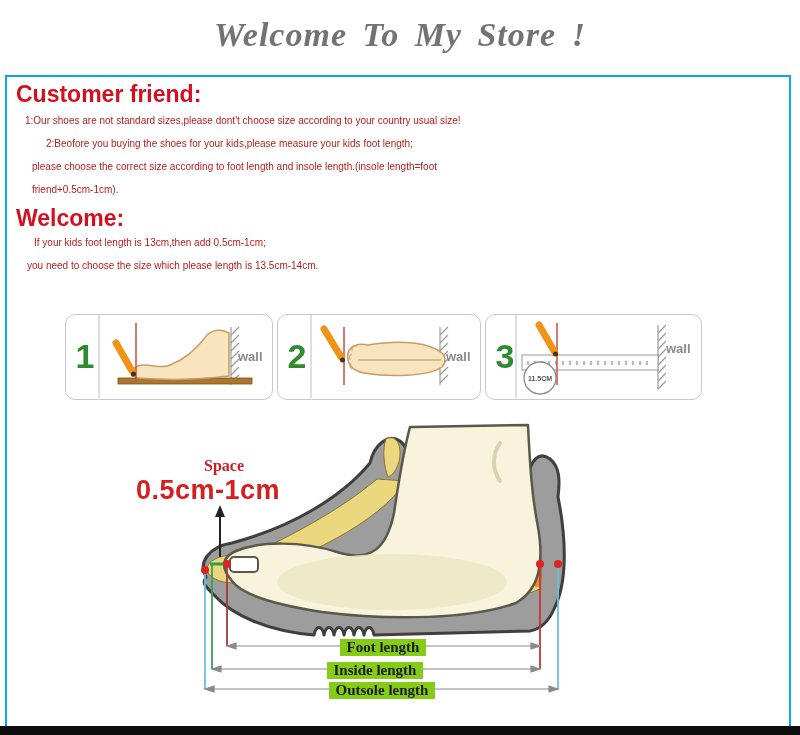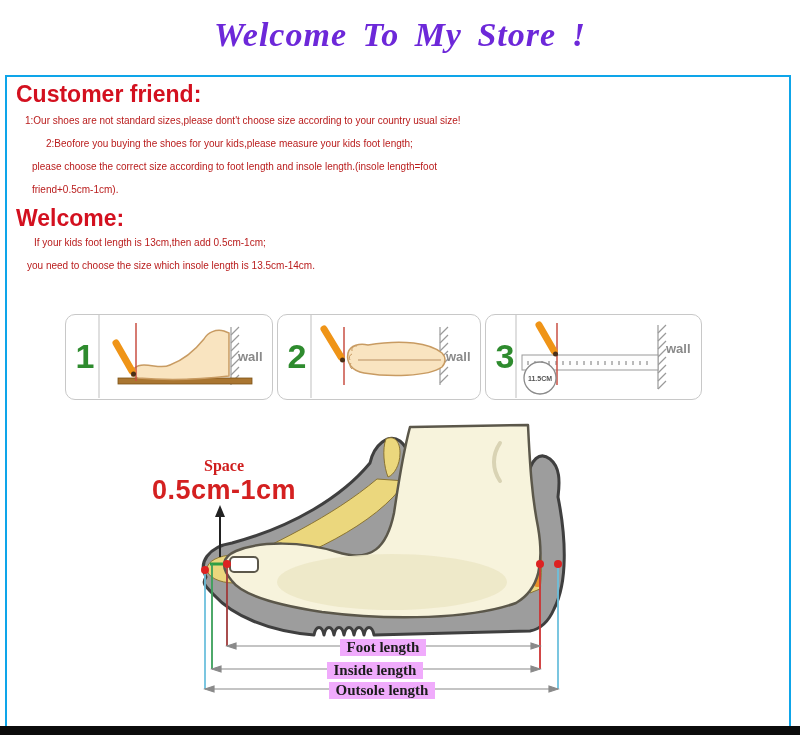--- a/index.html
+++ b/index.html
@@ -1,20 +1,20 @@
 <!DOCTYPE html>
 <html><head>
 <meta charset="utf-8">
 <style>
   html,body{margin:0;padding:0;background:#fff;}
   .page{position:relative;width:800px;height:735px;background:#ffffff;overflow:hidden;
         font-family:"Liberation Sans",sans-serif;}
   .page-title{position:absolute;left:0;top:16px;width:800px;margin:0;text-align:center;
         font-family:"Liberation Serif",serif;font-style:italic;font-weight:bold;
-        font-size:34px;letter-spacing:1px;word-spacing:6px;color:#6d28d9;}
+        font-size:34px;letter-spacing:1px;word-spacing:6px;color:#737373;}
   .info-box{position:absolute;left:5px;top:75px;width:786px;height:660px;
         border:2px solid #0ea5e9;background:#fff;box-sizing:border-box;}
   .red-heading{position:absolute;font-weight:bold;font-size:23px;color:#d3101f;}
   .h1pos{left:9px;top:4px;}
   .h2pos{left:9px;top:128px;}
   .body-line{position:absolute;font-size:10px;color:#b91c1c;white-space:nowrap;text-align:center;}
   .l1{left:18px;top:38px;}
   .l2{left:18px;top:61px;margin-left:21px;}
   .l3{left:25px;top:84px;}
   .l4{left:25px;top:107px;}
@@ -29,24 +29,24 @@
   .step-num{position:absolute;left:7px;top:22px;width:24px;text-align:center;
         font-size:34px;font-weight:bold;color:#2e8b2e;}
   .wall-label{position:absolute;font-size:13px;font-weight:bold;color:#8a8a8a;}
   .w1{left:172px;top:34px;}
   .w2{left:168px;top:34px;}
   .w3{left:180px;top:26px;}
   .diagram{position:absolute;left:135px;top:340px;width:460px;height:290px;}
   .diagram svg{position:absolute;left:0;top:0;}
   .space-label{position:absolute;left:22px;top:40px;width:120px;text-align:center;
         font-family:"Liberation Serif",serif;font-weight:bold;font-size:16px;color:#cf1d1d;}
-  .space-value{position:absolute;left:-6px;top:60px;width:176px;text-align:center;
+  .space-value{position:absolute;left:-6px;top:60px;width:176px;text-align:left;
         font-weight:bold;font-size:27px;line-height:1;color:#d42020;letter-spacing:.5px;}
   .mlabel{position:absolute;width:170px;text-align:center;}
-  .mlabel span{display:inline-block;background:#f0abfc;padding:0 7px;
+  .mlabel span{display:inline-block;background:#84cc16;padding:0 7px;
         font-family:"Liberation Serif",serif;font-weight:bold;font-size:15px;color:#1c1c1c;}
   .m1{left:156px;top:221px;}
   .m2{left:148px;top:244px;}
   .m3{left:155px;top:264px;}
   .bottom-bar{position:absolute;left:0;top:726px;width:800px;height:9px;background:#0c0c0c;}
 </style>
 </head>
 <body>
 
 <div class="page">
@@ -56,21 +56,21 @@
   <div class="info-box">
 
     <div class="red-heading h1pos">Customer friend:</div>
     <div class="body-line l1">1:Our shoes are not standard sizes,please dont't choose size according to your country usual size!</div>
     <div class="body-line l2">2:Beofore you buying the shoes for your kids,please measure your kids foot length;</div>
     <div class="body-line l3">please choose the correct size according to foot length and insole length.(insole length=foot</div>
     <div class="body-line l4">friend+0.5cm-1cm).</div>
 
     <div class="red-heading h2pos">Welcome:</div>
     <div class="body-line e1">If your kids foot length is 13cm,then add 0.5cm-1cm;</div>
-    <div class="body-line e2">you need to choose the size which insole length is 13.5cm-14cm.</div>
+    <div class="body-line e2">you need to choose the size which please length is 13.5cm-14cm.</div>
 
     <div class="panel p1">
       <svg width="205" height="83" viewBox="0 0 205 83">
         <line x1="33" y1="0" x2="33" y2="83" stroke="#d5d5d5" stroke-width="1.5"></line>
         <g stroke="#9a9a9a" stroke-width="1.2">
           <line x1="165" y1="12" x2="165" y2="70"></line>
           <path d="M165,20 l8,-8 M165,28 l8,-8 M165,36 l8,-8 M165,44 l8,-8 M165,52 l8,-8 M165,60 l8,-8 M165,68 l8,-8" fill="none"></path>
         </g>
         <rect x="52" y="63" width="134" height="6" fill="#aa7631" stroke="#7d5417" stroke-width="0.8"></rect>
         <path d="M 66,61 C 64,55 70,50 78,50 C 88,50 96,54 104,50 C 120,44 130,34 138,24 C 142,17 150,14 158,16 L 163,18 L 163,61 C 130,65 95,65 72,63 Z" fill="#f9e4c0" stroke="#c89b62" stroke-width="1.5"></path>

